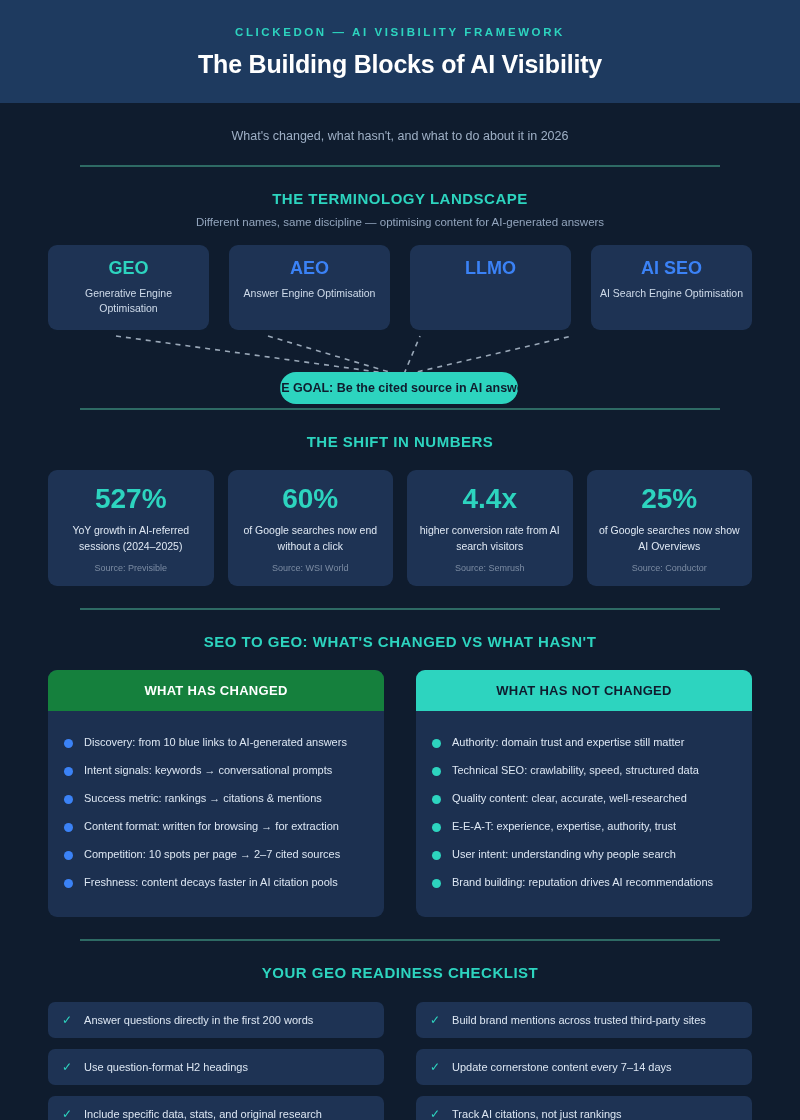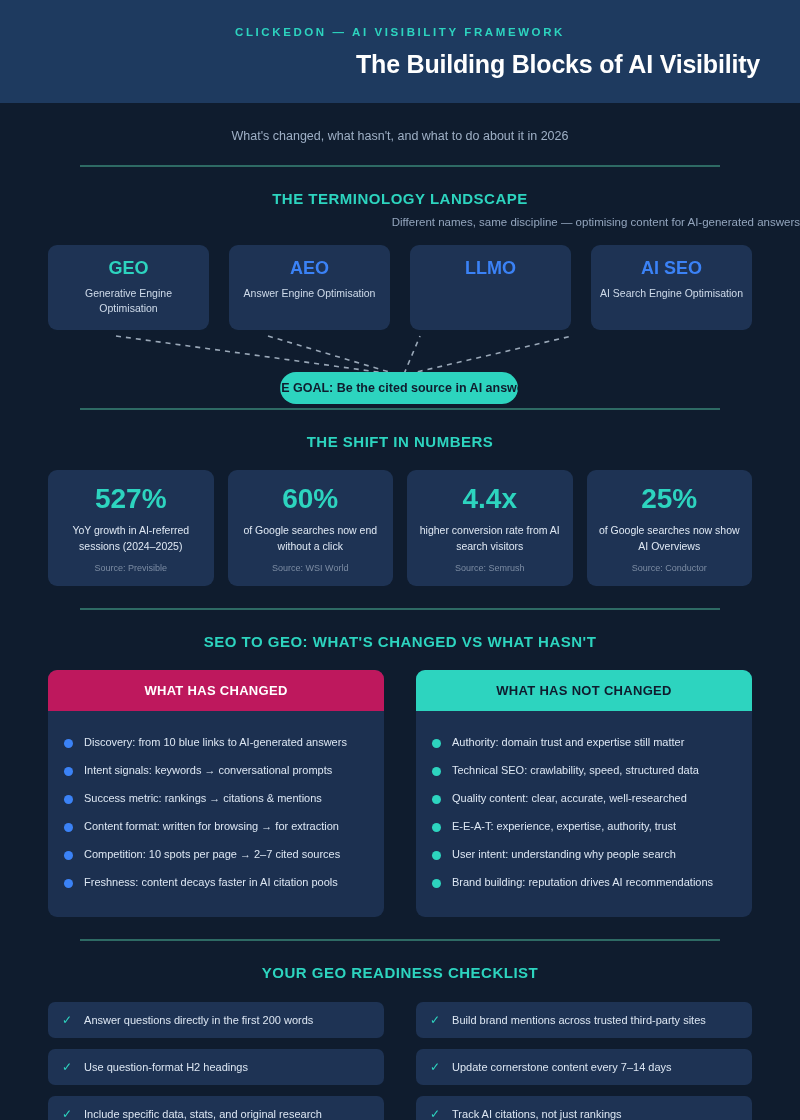--- a/index.html
+++ b/index.html
@@ -23,21 +23,20 @@
     font-size:11.5px;
     font-weight:bold;
     letter-spacing:2.6px;
     margin-bottom:12px;
   }
   .title {
     color:#ffffff;
     font-size:25px;
     font-weight:bold;
     letter-spacing:-0.2px;
-    text-align:right;
   }
 
   
   .subtitle {
     text-align:center;
     color:#9fb0c6;
     font-size:12.5px;
     padding:26px 0 22px;
   }
   .divider {
@@ -47,21 +46,21 @@
   }
   .sec-head {
     text-align:center;
     color:#2dd4bf;
     font-size:15px;
     font-weight:bold;
     letter-spacing:0.5px;
     padding-top:23px;
   }
   .sec-sub {
-    text-align:right;
+    text-align:center;
     color:#93a5bd;
     font-size:11.5px;
     padding-top:9px;
   }
 
   
   .terms {
     display:flex;
     gap:20px;
     padding:17px 48px 0;
@@ -117,21 +116,21 @@
     border-radius:9px;
     overflow:hidden;
   }
   .cmp-head {
     text-align:center;
     font-size:13px;
     font-weight:bold;
     padding:13px 6px;
     letter-spacing:0.3px;
   }
-  .cmp-head.blue { background:#be185d; color:#ffffff; }
+  .cmp-head.blue { background:#15803d; color:#ffffff; }
   .cmp-head.teal { background:#2dd4bf; color:#0f1c2e; }
   .cmp-list { padding:18px 16px 20px; }
   .cmp-item { display:flex; align-items:flex-start; gap:11px; padding:6px 0; }
   .dot { width:9px; height:9px; border-radius:50%; flex:0 0 9px; margin-top:4px; }
   .dot.blue { background:#3b82f6; }
   .dot.teal { background:#2dd4bf; }
   .cmp-text { font-size:11px; color:#dce6f2; line-height:1.45; }
 
   
   .checks {

